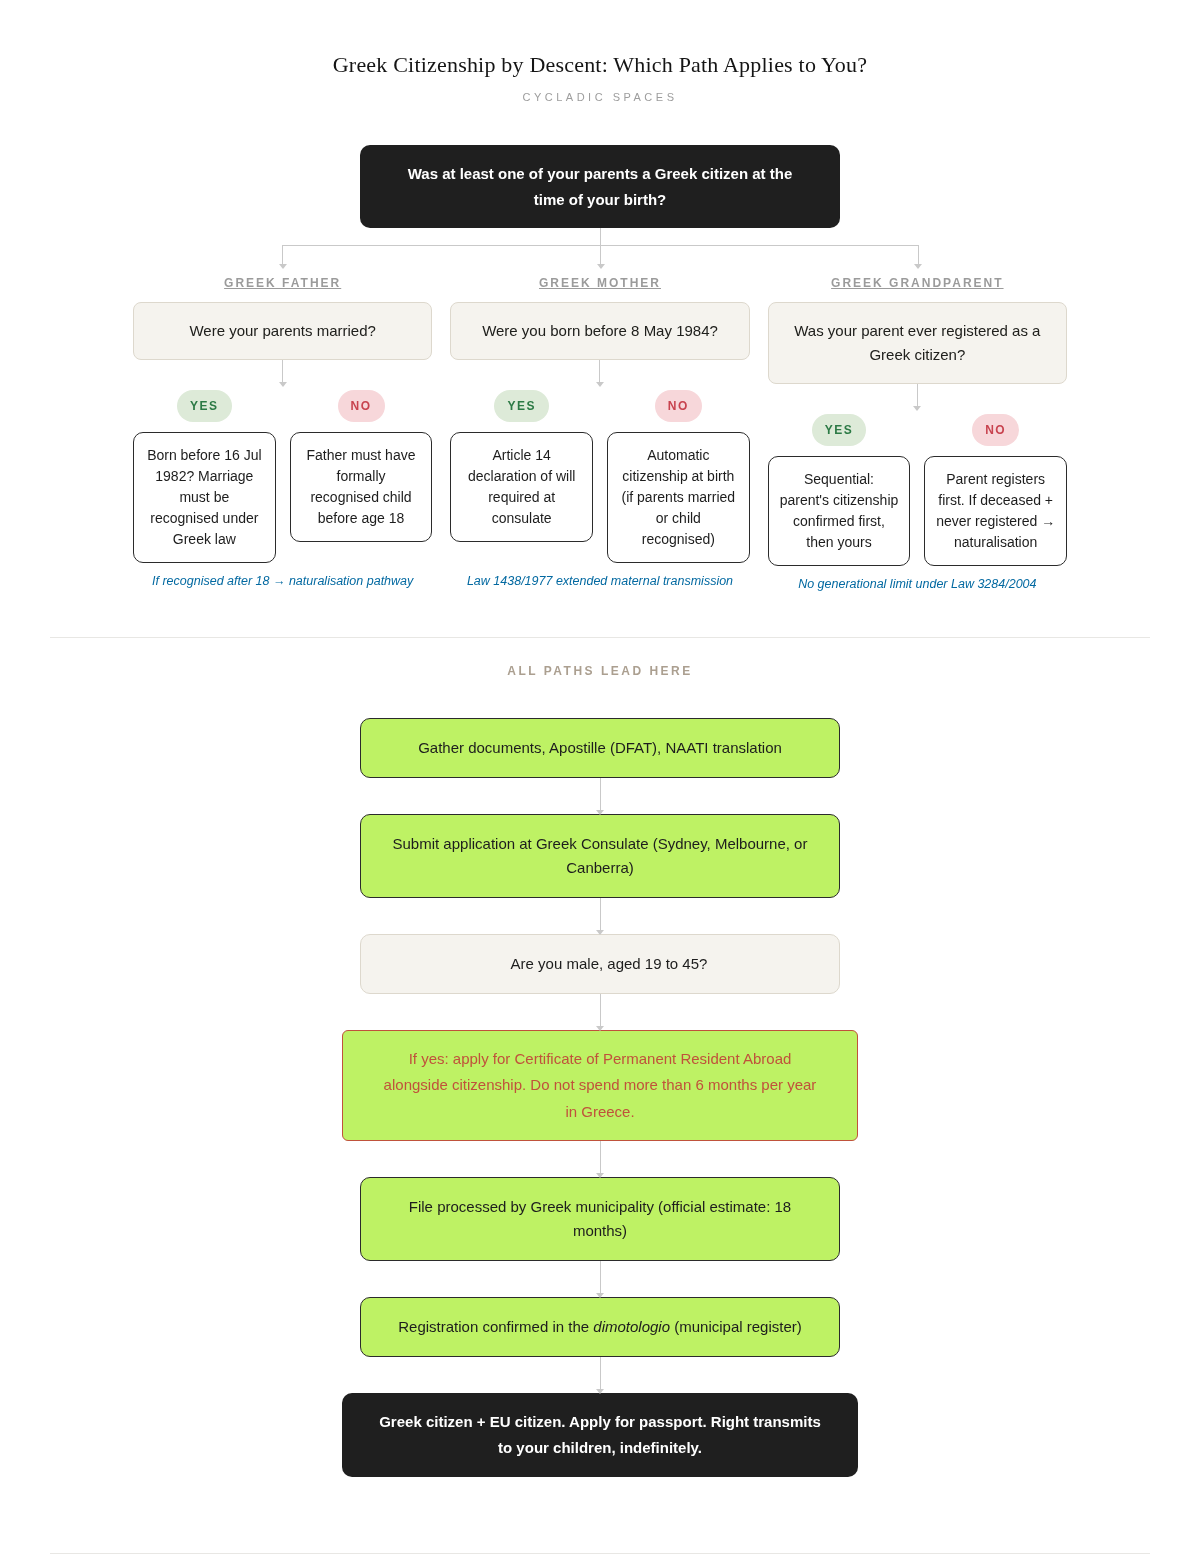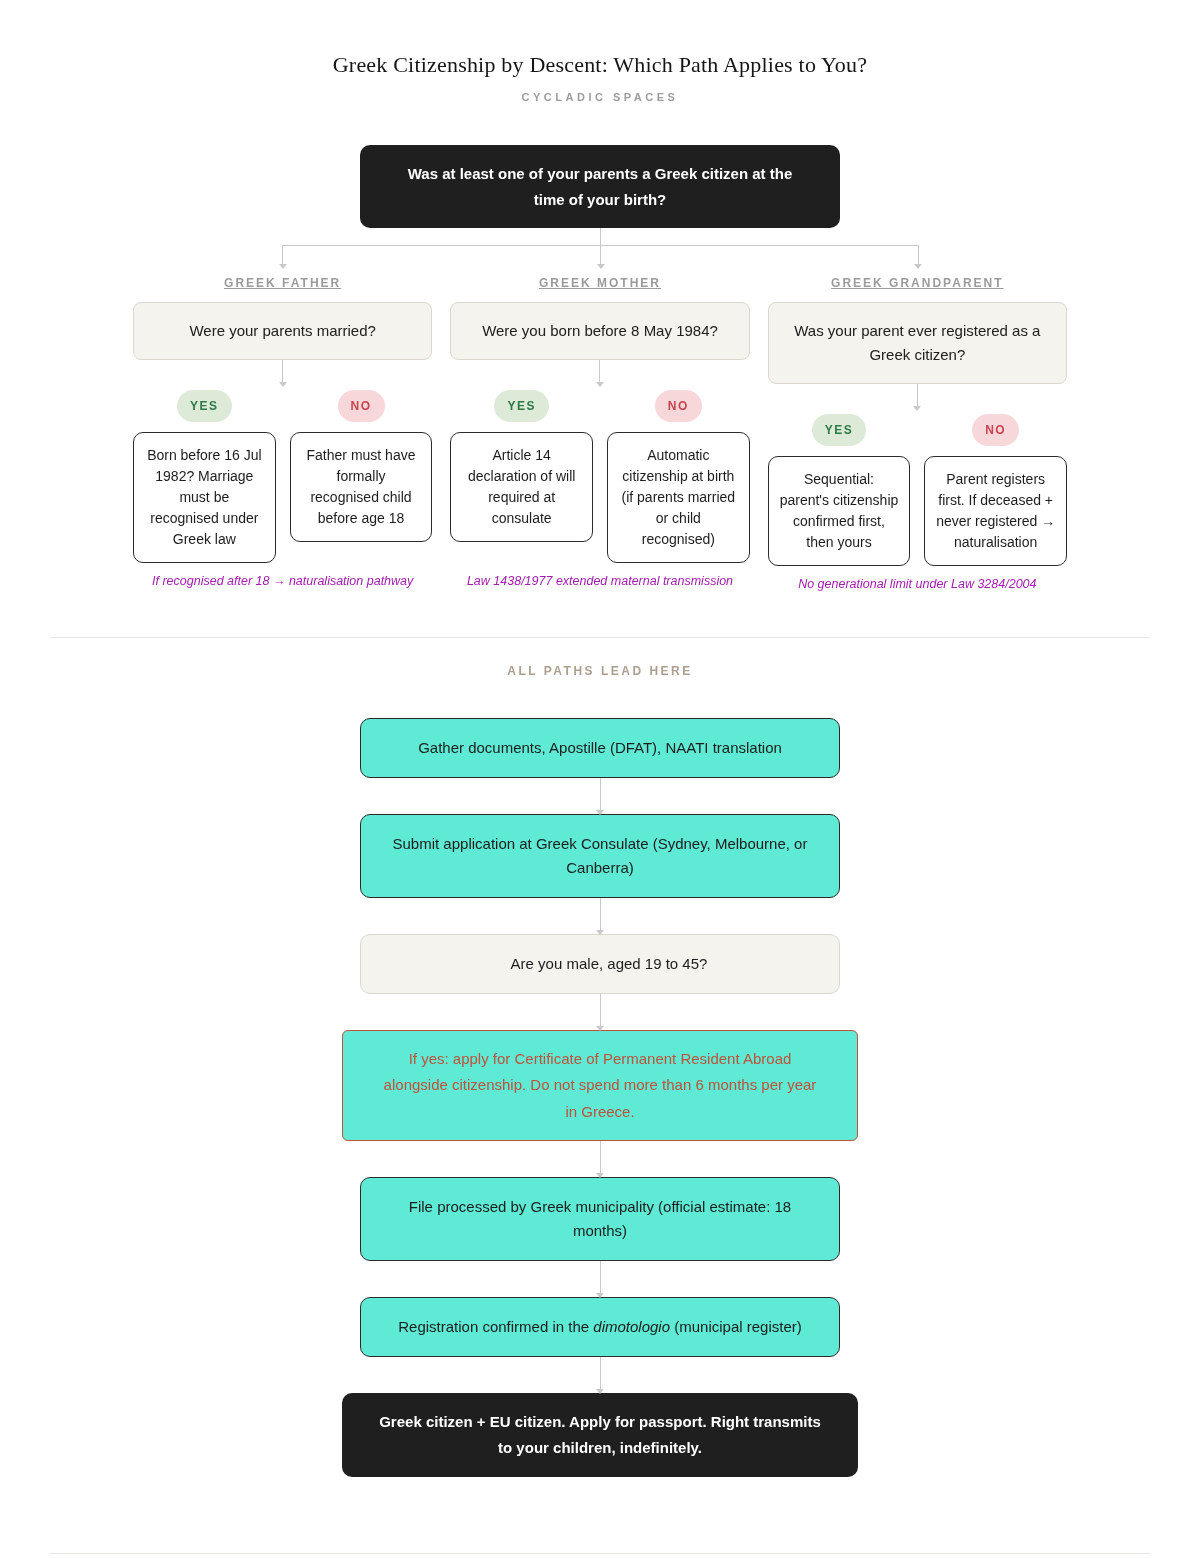--- a/index.html
+++ b/index.html
@@ -14,21 +14,21 @@
     font-family:"Liberation Sans","DejaVu Sans",sans-serif;color:#1a1a1a;
   }
   .page{padding-top:52px;position:relative;}
 
   
   header{text-align:center;}
   h1{
     font-family:"Liberation Serif","DejaVu Serif",serif;font-weight:400;
     font-size:22px;color:#151515;letter-spacing:.2px;
   }
-  .subtitle{margin-top:13px;font-size:11px;letter-spacing:3.5px;color:#9d9d9d;font-weight:700;}
+  .subtitle{margin-top:13px;font-size:11px;letter-spacing:3.5px;color:#9d9d9d;font-weight:400;}
 
   
   .root-box{
     width:480px;margin:42px auto 0;background:var(--dark);color:#fff;border-radius:10px;
     padding:16px 38px;text-align:center;font-weight:bold;font-size:15px;line-height:1.7;
   }
 
   
   .connector{width:934px;margin:0 auto;position:relative;height:42px;}
   .connector .stub{position:absolute;left:50%;top:0;width:1px;height:17px;background:var(--line);}
@@ -59,30 +59,30 @@
   .badge{
     display:inline-block;font-size:12px;font-weight:bold;letter-spacing:1.5px;
     padding:9px 13px;border-radius:999px;margin-bottom:10px;
   }
   .badge.yes{background:var(--yes_bg);color:var(--yes_text);}
   .badge.no{background:var(--no_bg);color:var(--no_text);}
   .answer-box{
     width:100%;background:#fff;border:1.5px solid #2b2b2b;border-radius:10px;
     padding:12px 10px;text-align:center;font-size:14px;line-height:1.5;color:#1d1d1d;
   }
-  .footnote{margin-top:11px;font-size:12.5px;font-style:italic;color:#a21caf;text-align:center;}
+  .footnote{margin-top:11px;font-size:12.5px;font-style:italic;color:#0369a1;text-align:center;}
 
   
   .divider{border:none;border-top:1px solid #e8e7e4;margin:46px 50px 0;}
   .paths-label{text-align:center;margin-top:26px;font-size:12px;font-weight:bold;letter-spacing:2.5px;color:var(--tan);}
 
   
   .steps{display:flex;flex-direction:column;align-items:center;margin-top:40px;}
   .step{
-    width:480px;background:#5eead4;border:1.5px solid #2b2b2b;border-radius:10px;
+    width:480px;background:#bef264;border:1.5px solid #2b2b2b;border-radius:10px;
     padding:17px 30px;text-align:center;font-size:15px;line-height:1.6;color:#1d1d1d;
   }
   .step.beige{background:var(--beige);border:1px solid var(--beige-border);padding-left:48px;}
   .step.warning{
     width:516px;border:1px solid var(--warning);border-radius:6px;color:var(--warning);
     padding:15px 34px;line-height:1.75;
   }
   .step.final{
     width:516px;background:var(--dark);border:none;color:#fff;font-weight:bold;
     padding:16px 34px;line-height:1.75;border-radius:10px;

